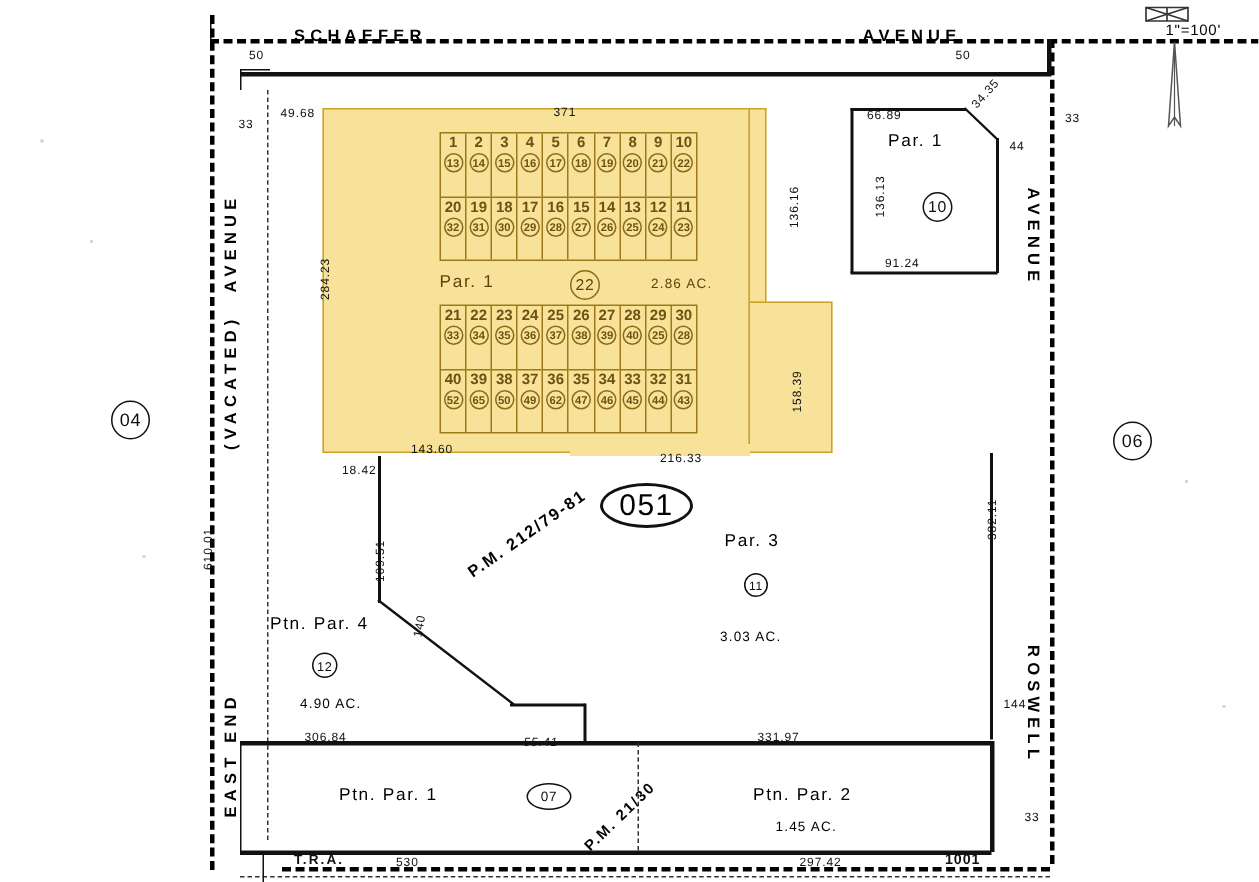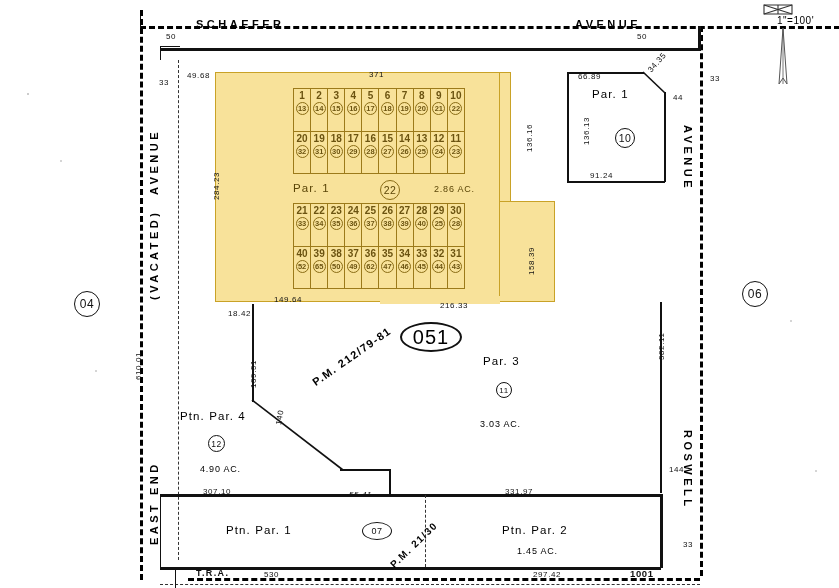--- a/index.html
+++ b/index.html
@@ -198,21 +198,21 @@
   <div class="hl thin" style="left:160px; top:46px; width:20px;"></div>
   <div class="vl thin" style="left:160px; top:46px; height:14px;"></div>
 
   <div class="roadv" style="left:700px; top:26px; height:550px;"></div>
   <div class="street vr" style="left:694px; top:430px;">ROSWELL</div>
   <div class="street vr" style="left:694px; top:125px;">AVENUE</div>
   <div class="dim" style="left:710px; top:74px;">33</div>
   <div class="dim" style="left:683px; top:540px;">33</div>
   <div class="vl thick" style="left:698px; top:26px; height:25px;"></div>
 
-  <div class="circ side" style="left:74px; top:291px;">04</div>
+  <div class="circ side" style="left:74px; top:267px;">04</div>
   <div class="circ side" style="left:742px; top:281px;">06</div>
 
   <div class="tan" style="left:215px; top:72px; width:285px; height:230px;"></div>
 
   <div class="tan" style="left:499px; top:72px; width:12px; height:130px;"></div>
 
   <div class="tan" style="left:499px; top:201px; width:56px; height:101px;"></div>
 
   <div class="tan noborder" style="left:380px; top:296px; width:120px; height:8px;"></div>
 
@@ -424,21 +424,21 @@
           <div class="lotcirc">43</div>
         </div>
       </div>
     </div>
 
   <div class="dim" style="left:187px; top:71px;">49.68</div>
   <div class="dim" style="left:369px; top:70px;">371</div>
   <div class="dim v" style="left:212px; top:200px;">284.23</div>
   <div class="dim v" style="left:525px; top:152px;">136.16</div>
   <div class="dim v" style="left:527px; top:275px;">158.39</div>
-  <div class="dim" style="left:274px; top:295px;">149.64</div>
+  <div class="dim" style="left:274px; top:295px;">143.60</div>
   <div class="dim" style="left:440px; top:301px;">216.33</div>
   <div class="dim" style="left:228px; top:309px;">18.42</div>
 
   <div class="hl" style="left:567px; top:72px; width:77px;"></div>
   <div class="vl" style="left:567px; top:72px; height:110px;"></div>
   <div class="hl" style="left:567px; top:181px; width:98px;"></div>
   <div class="vl" style="left:664px; top:92px; height:90px;"></div>
   <svg class="diag" style="left:640px; top:70px; width:30px; height:28px;">
     <line x1="3" y1="2" x2="25" y2="23" stroke="#111" stroke-width="1.6"></line>
   </svg>
@@ -477,25 +477,25 @@
   <div class="lbl" style="left:180px; top:410px;">Ptn. Par. 4</div>
   <div class="circ" style="left:208px; top:435px; width:17px; height:17px; font-size:8.5px;">12</div>
   <div class="ac" style="left:200px; top:464px;">4.90 AC.</div>
 
   <div class="hl thick" style="left:160px; top:494px; width:501px;"></div>
   <div class="hl thick" style="left:160px; top:567px; width:501px;"></div>
   <div class="vl thick" style="left:660px; top:494px; height:74px;"></div>
   <div class="vl thin" style="left:160px; top:494px; height:74px;"></div>
   <div class="dashv" style="left:425px; top:495px; height:72px;"></div>
 
-  <div class="dim" style="left:203px; top:487px;">307.10</div>
+  <div class="dim" style="left:203px; top:487px;">306.84</div>
   <div class="dim" style="left:505px; top:487px;">331.97</div>
 
   <div class="lbl" style="left:226px; top:524px;">Ptn. Par. 1</div>
-  <div class="circ" style="left:362px; top:522px; width:30px; height:18px; font-size:9px;">07</div>
+  <div class="circ" style="left:351px; top:522px; width:30px; height:18px; font-size:9px;">07</div>
 
   <div class="lbl" style="left:502px; top:524px;">Ptn. Par. 2</div>
   <div class="ac" style="left:517px; top:546px;">1.45 AC.</div>
 
   <div class="pmref" style="left:388px; top:562px; transform:rotate(-44deg); font-size:10px;">P.M. 21/30</div>
 
   <div class="dim" style="left:196px; top:568px; font-size:9px; letter-spacing:1.4px; font-weight:700;">T.R.A.</div>
   <div class="dim" style="left:264px; top:570px;">530</div>
   <div class="dim" style="left:533px; top:570px;">297.42</div>
   <div class="dim" style="left:630px; top:568px; font-size:9.5px; font-weight:700;">1001</div>

